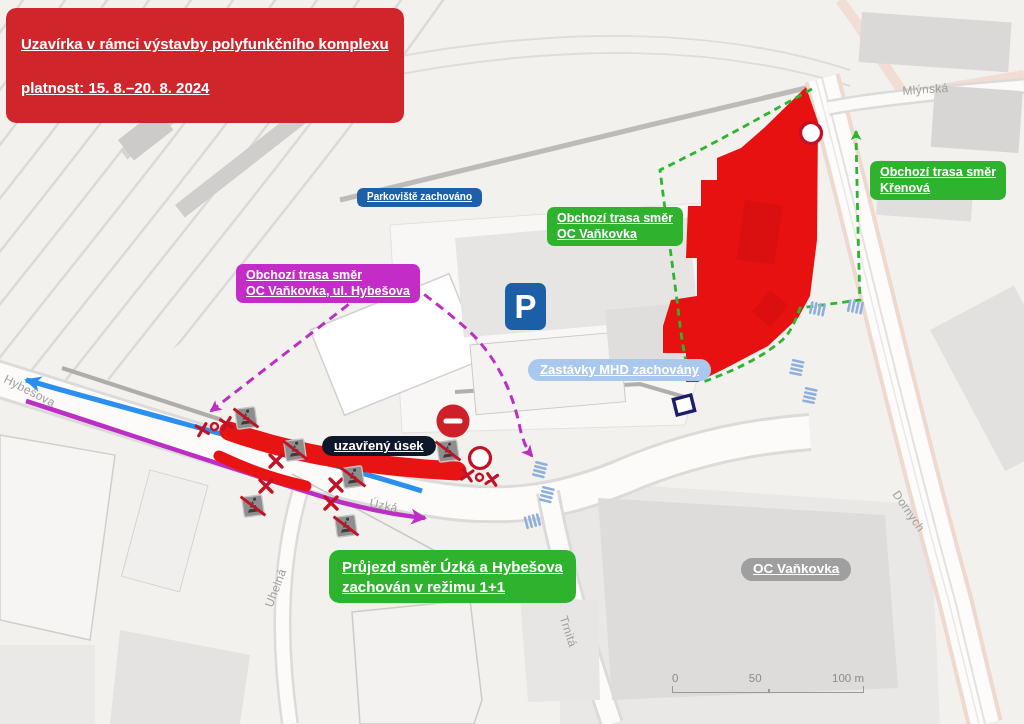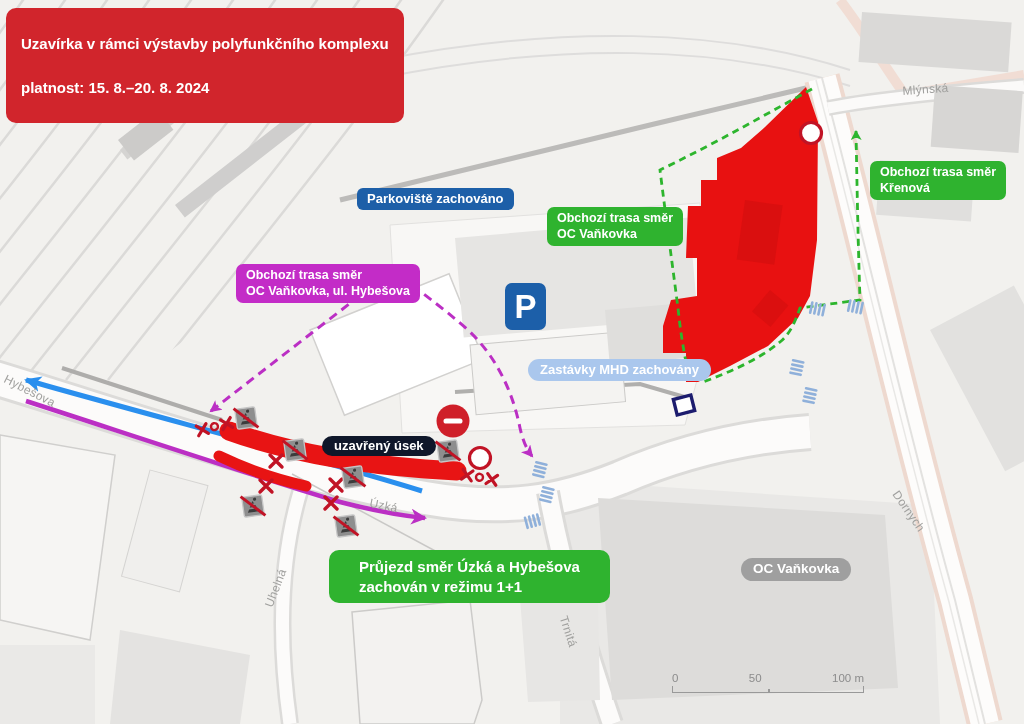--- a/index.html
+++ b/index.html
@@ -1,36 +1,36 @@
 <!DOCTYPE html>
 <html><head>
 <meta charset="utf-8">
 <style>
   html,body{margin:0;padding:0;background:#fff;}
   .stage{position:relative;width:1024px;height:724px;overflow:hidden;
          background:#f2f1ee;font-family:"Liberation Sans",sans-serif;}
   .stage svg{position:absolute;left:0;top:0;}
   .lbl{position:absolute;font-weight:700;color:#fff;white-space:pre-line;
-       line-height:1.25;border-radius:7px;padding:4px 10px;font-size:12.5px;}
+       line-height:1.25;border-radius:7px;padding:4px 10px;font-size:12.5px;text-decoration:underline;}
   .lbl-banner{left:6px;top:8px;background:#d1252c;border-radius:10px;
        padding:13px 15px;font-size:15px;line-height:1;}
   .lbl-banner p{margin:0;white-space:nowrap;}
   .lbl-banner p+p{margin-top:14px;}
   .lbl-blue{left:357px;top:188px;background:#1d5fa8;border-radius:6px;
-       padding:3px 10px;font-size:13px;white-space:nowrap;}
+       padding:3px 10px;font-size:10px;white-space:nowrap;}
   .lbl-green{background:#2fb32f;}
   .lbl-g1{left:547px;top:207px;}
   .lbl-g2{left:870px;top:161px;}
   .lbl-purple{left:236px;top:264px;background:#c32cc7;}
   .lbl-lightblue{left:528px;top:359px;background:#aac7ed;border-radius:13px;
        padding:3px 12px;font-size:13px;white-space:nowrap;text-align:center;}
   .lbl-red{left:322px;top:436px;background:#0f172a;border-radius:12px;
        padding:2px 12px;font-size:13px;white-space:nowrap;}
   .lbl-transit{left:329px;top:550px;background:#2fb32f;border-radius:10px;
-       padding:7px 30px;font-size:15px;line-height:1.3;}
+       padding:7px 13px;font-size:15px;line-height:1.3;}
   .lbl-gray{left:741px;top:558px;background:#9f9f9f;border-radius:12px;
        padding:3px 12px;font-size:13.5px;white-space:nowrap;}
   .street{position:absolute;color:#a0a09e;font-size:12px;letter-spacing:.3px;
        transform-origin:0 0;white-space:nowrap;}
   .st-hybesova{left:8px;top:372px;transform:rotate(27deg);}
   .st-uzka{left:371px;top:496px;transform:rotate(11deg);}
   .st-uhelna{left:262px;top:604px;transform:rotate(-69deg);}
   .st-trnita{left:570px;top:614px;transform:rotate(72deg);}
   .st-mlynska{left:902px;top:84px;transform:rotate(-4deg);}
   .st-dornych{left:901px;top:488px;transform:rotate(55deg);}

